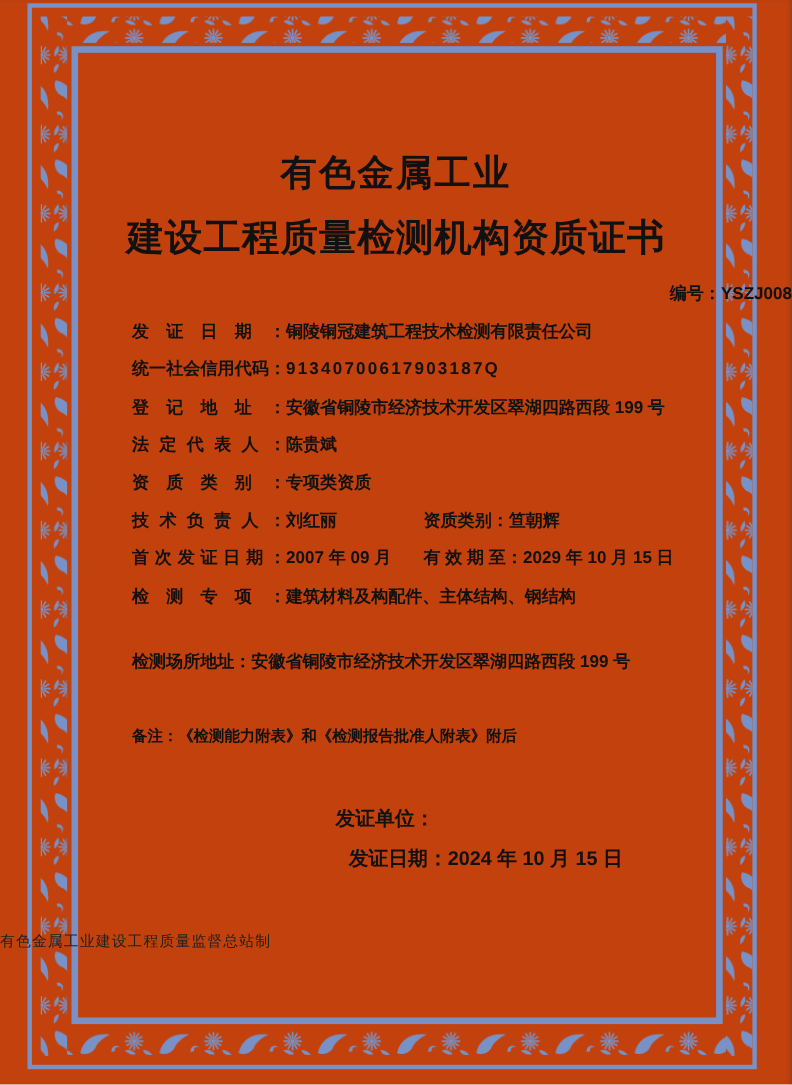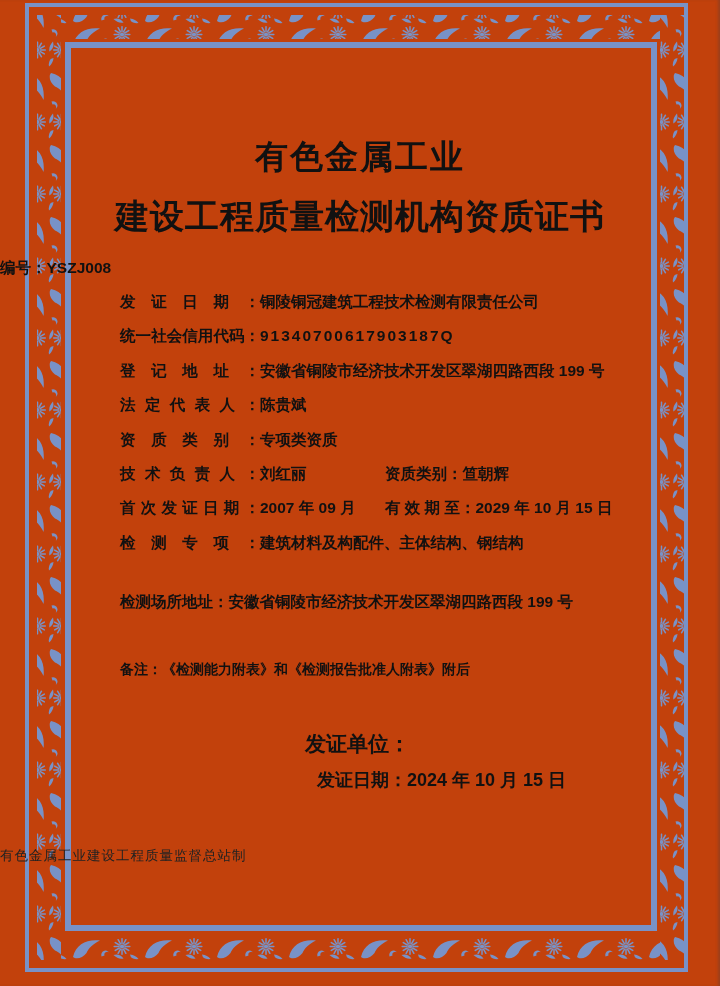--- a/index.html
+++ b/index.html
@@ -10,29 +10,29 @@
     font-family:"Liberation Sans","DejaVu Sans",sans-serif;
     color:#111111;
     overflow:hidden;
     box-shadow: inset -3px 0 3px -1px rgba(60,60,70,0.30);
   }
   .border-svg { position:absolute; left:0; top:0; }
   .abs { position:absolute; }
   .title { left:0; width:720px; text-align:center; font-weight:700; white-space:nowrap; }
   .t1 { top:139px; font-size:33px; line-height:36px; letter-spacing:2px; }
   .t2 { top:197px; font-size:34px; line-height:38px; letter-spacing:1px; }
-  .serial { top:257px; left:0; width:720px; text-align:left; font-size:15.5px; font-weight:700; line-height:22px; }
+  .serial { top:257px; left:0; width:720px; text-align:right; font-size:15.5px; font-weight:700; line-height:22px; }
   .fields { top:285px; left:120px; font-size:15.5px; font-weight:700; }
   .frow { height:34.4px; line-height:34.4px; white-space:nowrap; }
   .flabel { display:inline-block; width:140px; text-align:justify; text-align-last:justify; vertical-align:top; }
   .col1 { display:inline-block; width:265px; vertical-align:top; }
   .code { letter-spacing:2px;margin-top:47px; }
   .site { top:591px; left:120px; font-size:15.5px; font-weight:700; line-height:22px; white-space:nowrap; }
   .remark { top:659px; left:120px; font-size:14px; font-weight:700; line-height:20px; white-space:nowrap; }
-  .issuer { top:733px; left:305px; font-size:21px; font-weight:700; line-height:22px; }
+  .issuer { top:733px; left:305px; font-size:18px; font-weight:700; line-height:22px; }
   .idate { top:769px; left:317px; font-size:18px; font-weight:700; line-height:22px; white-space:nowrap; }
   .footer { top:847px; left:0; width:720px; font-size:13.5px; font-weight:400;
             letter-spacing:1px; color:#222222;
             font-family:"Liberation Serif","DejaVu Serif",serif; }
 </style>
 </head>
 <body>
 
 <div class="page">
 

